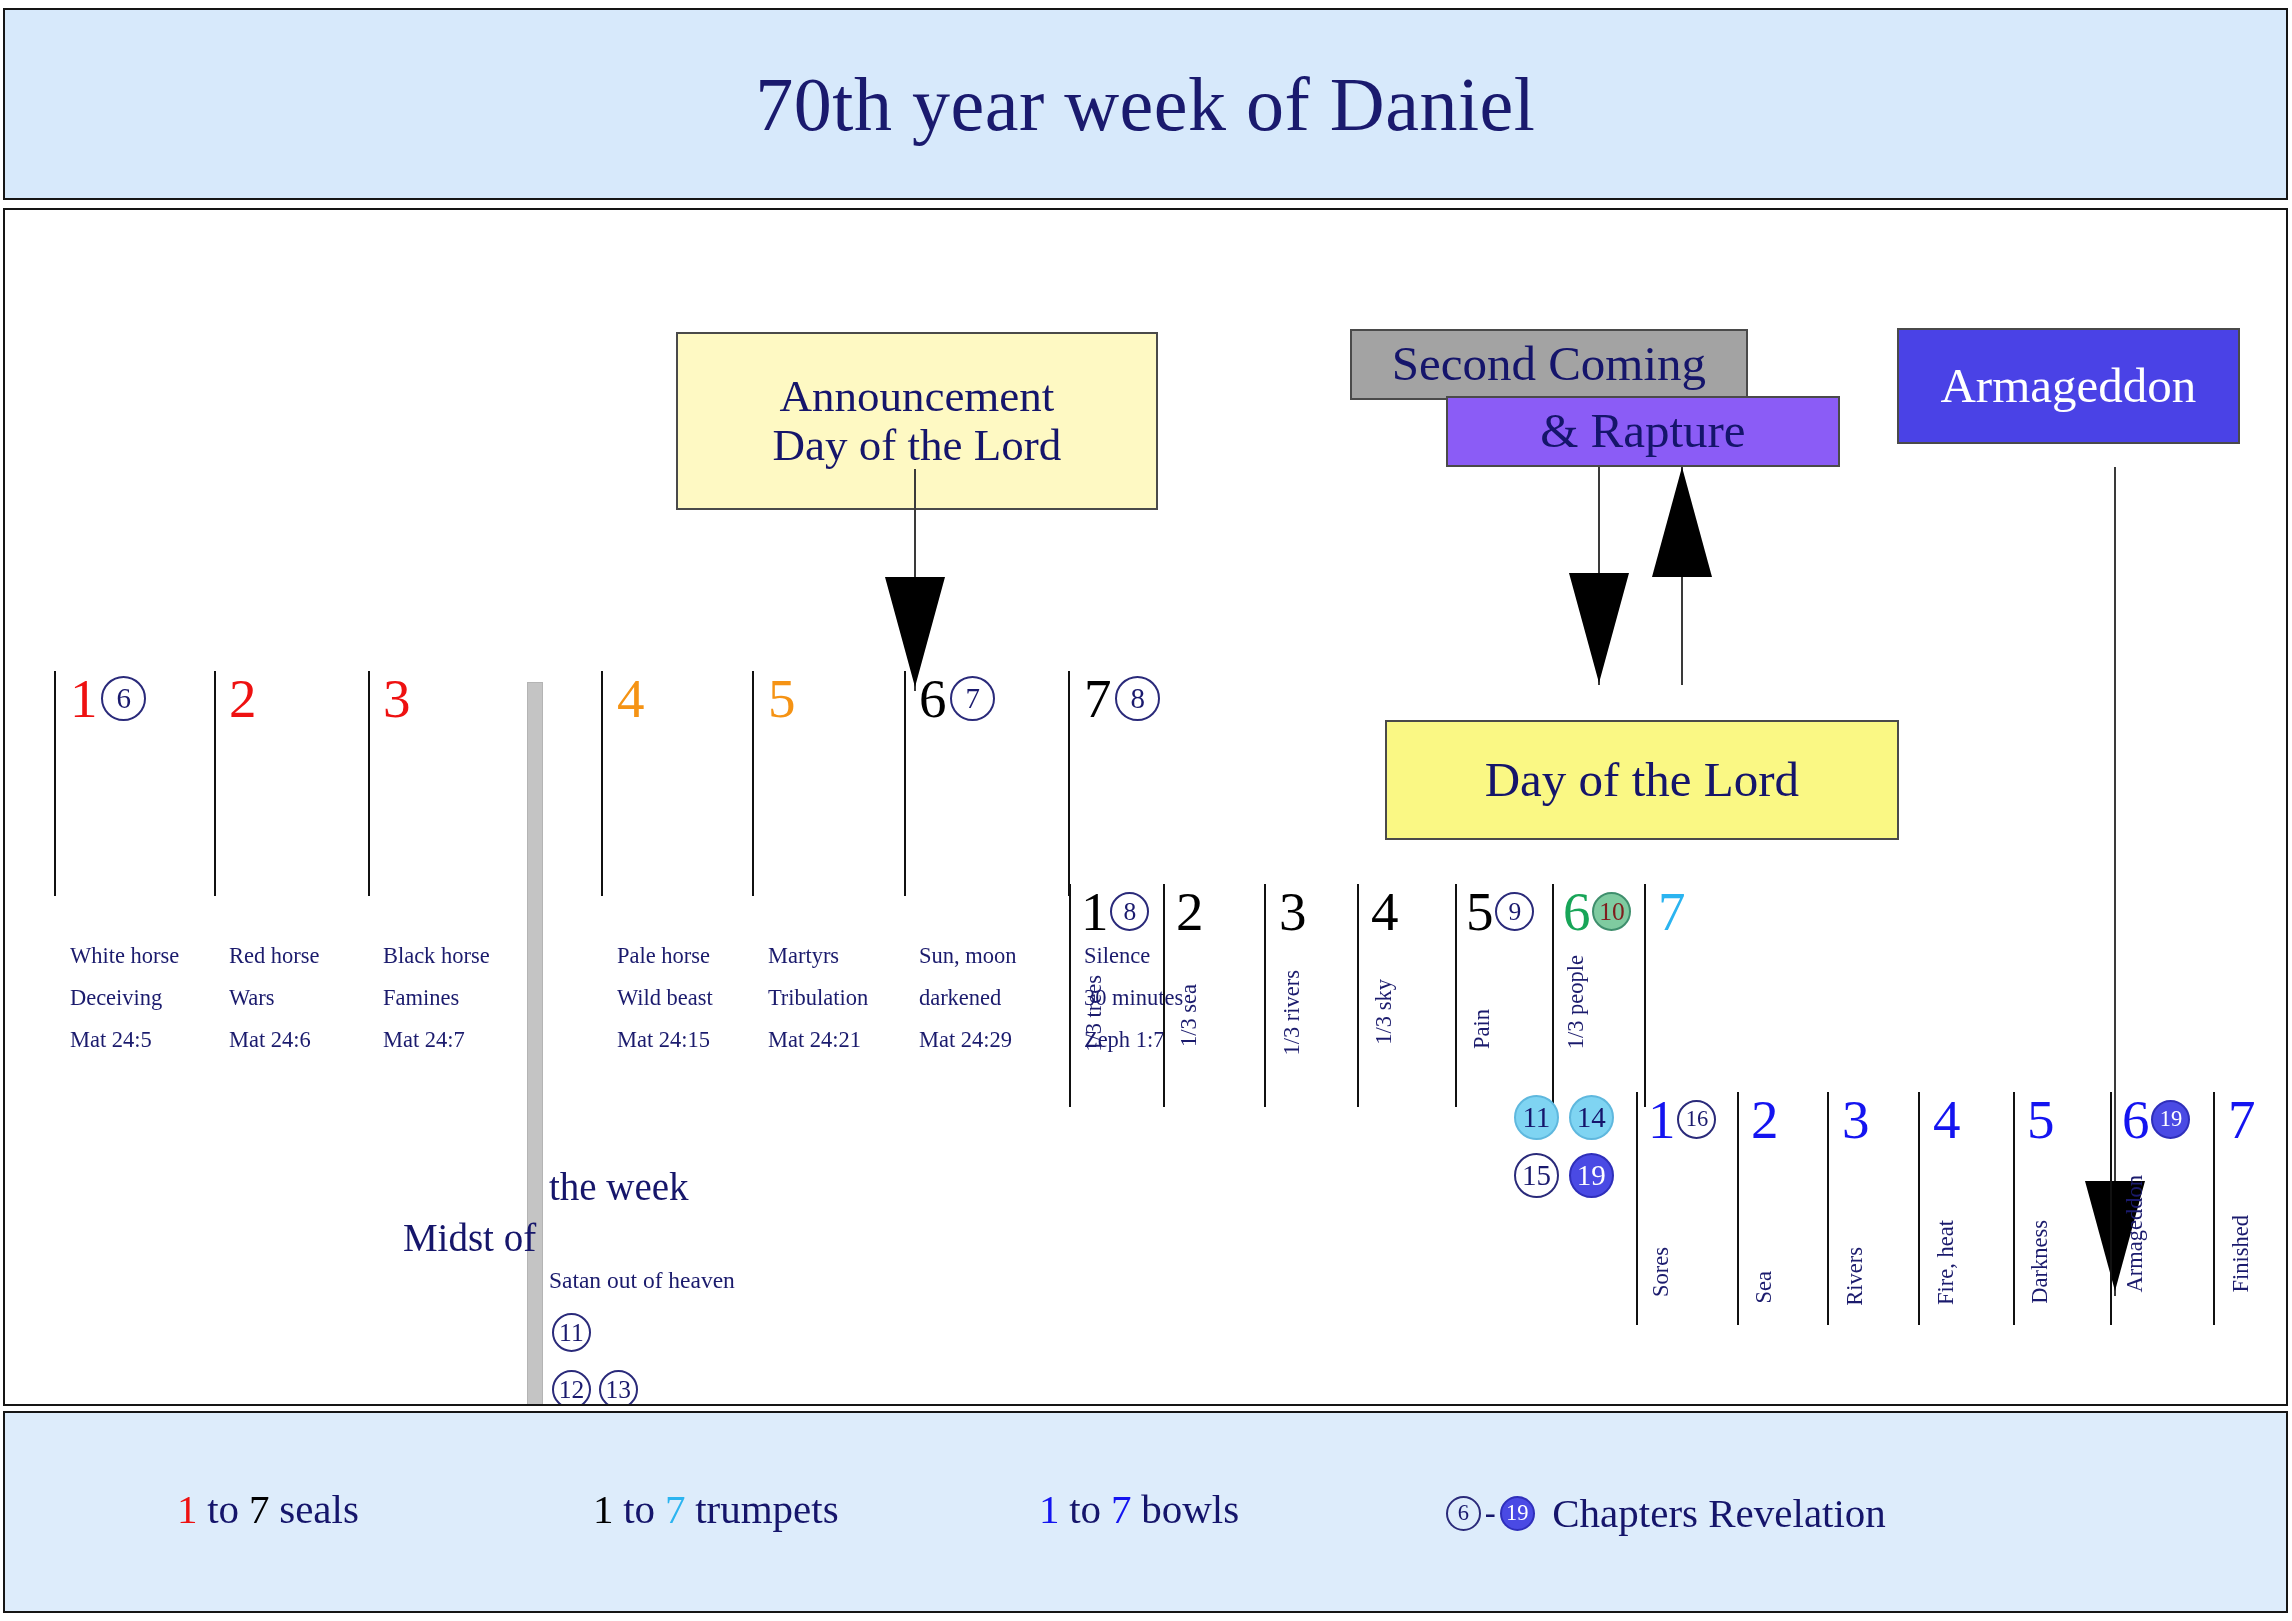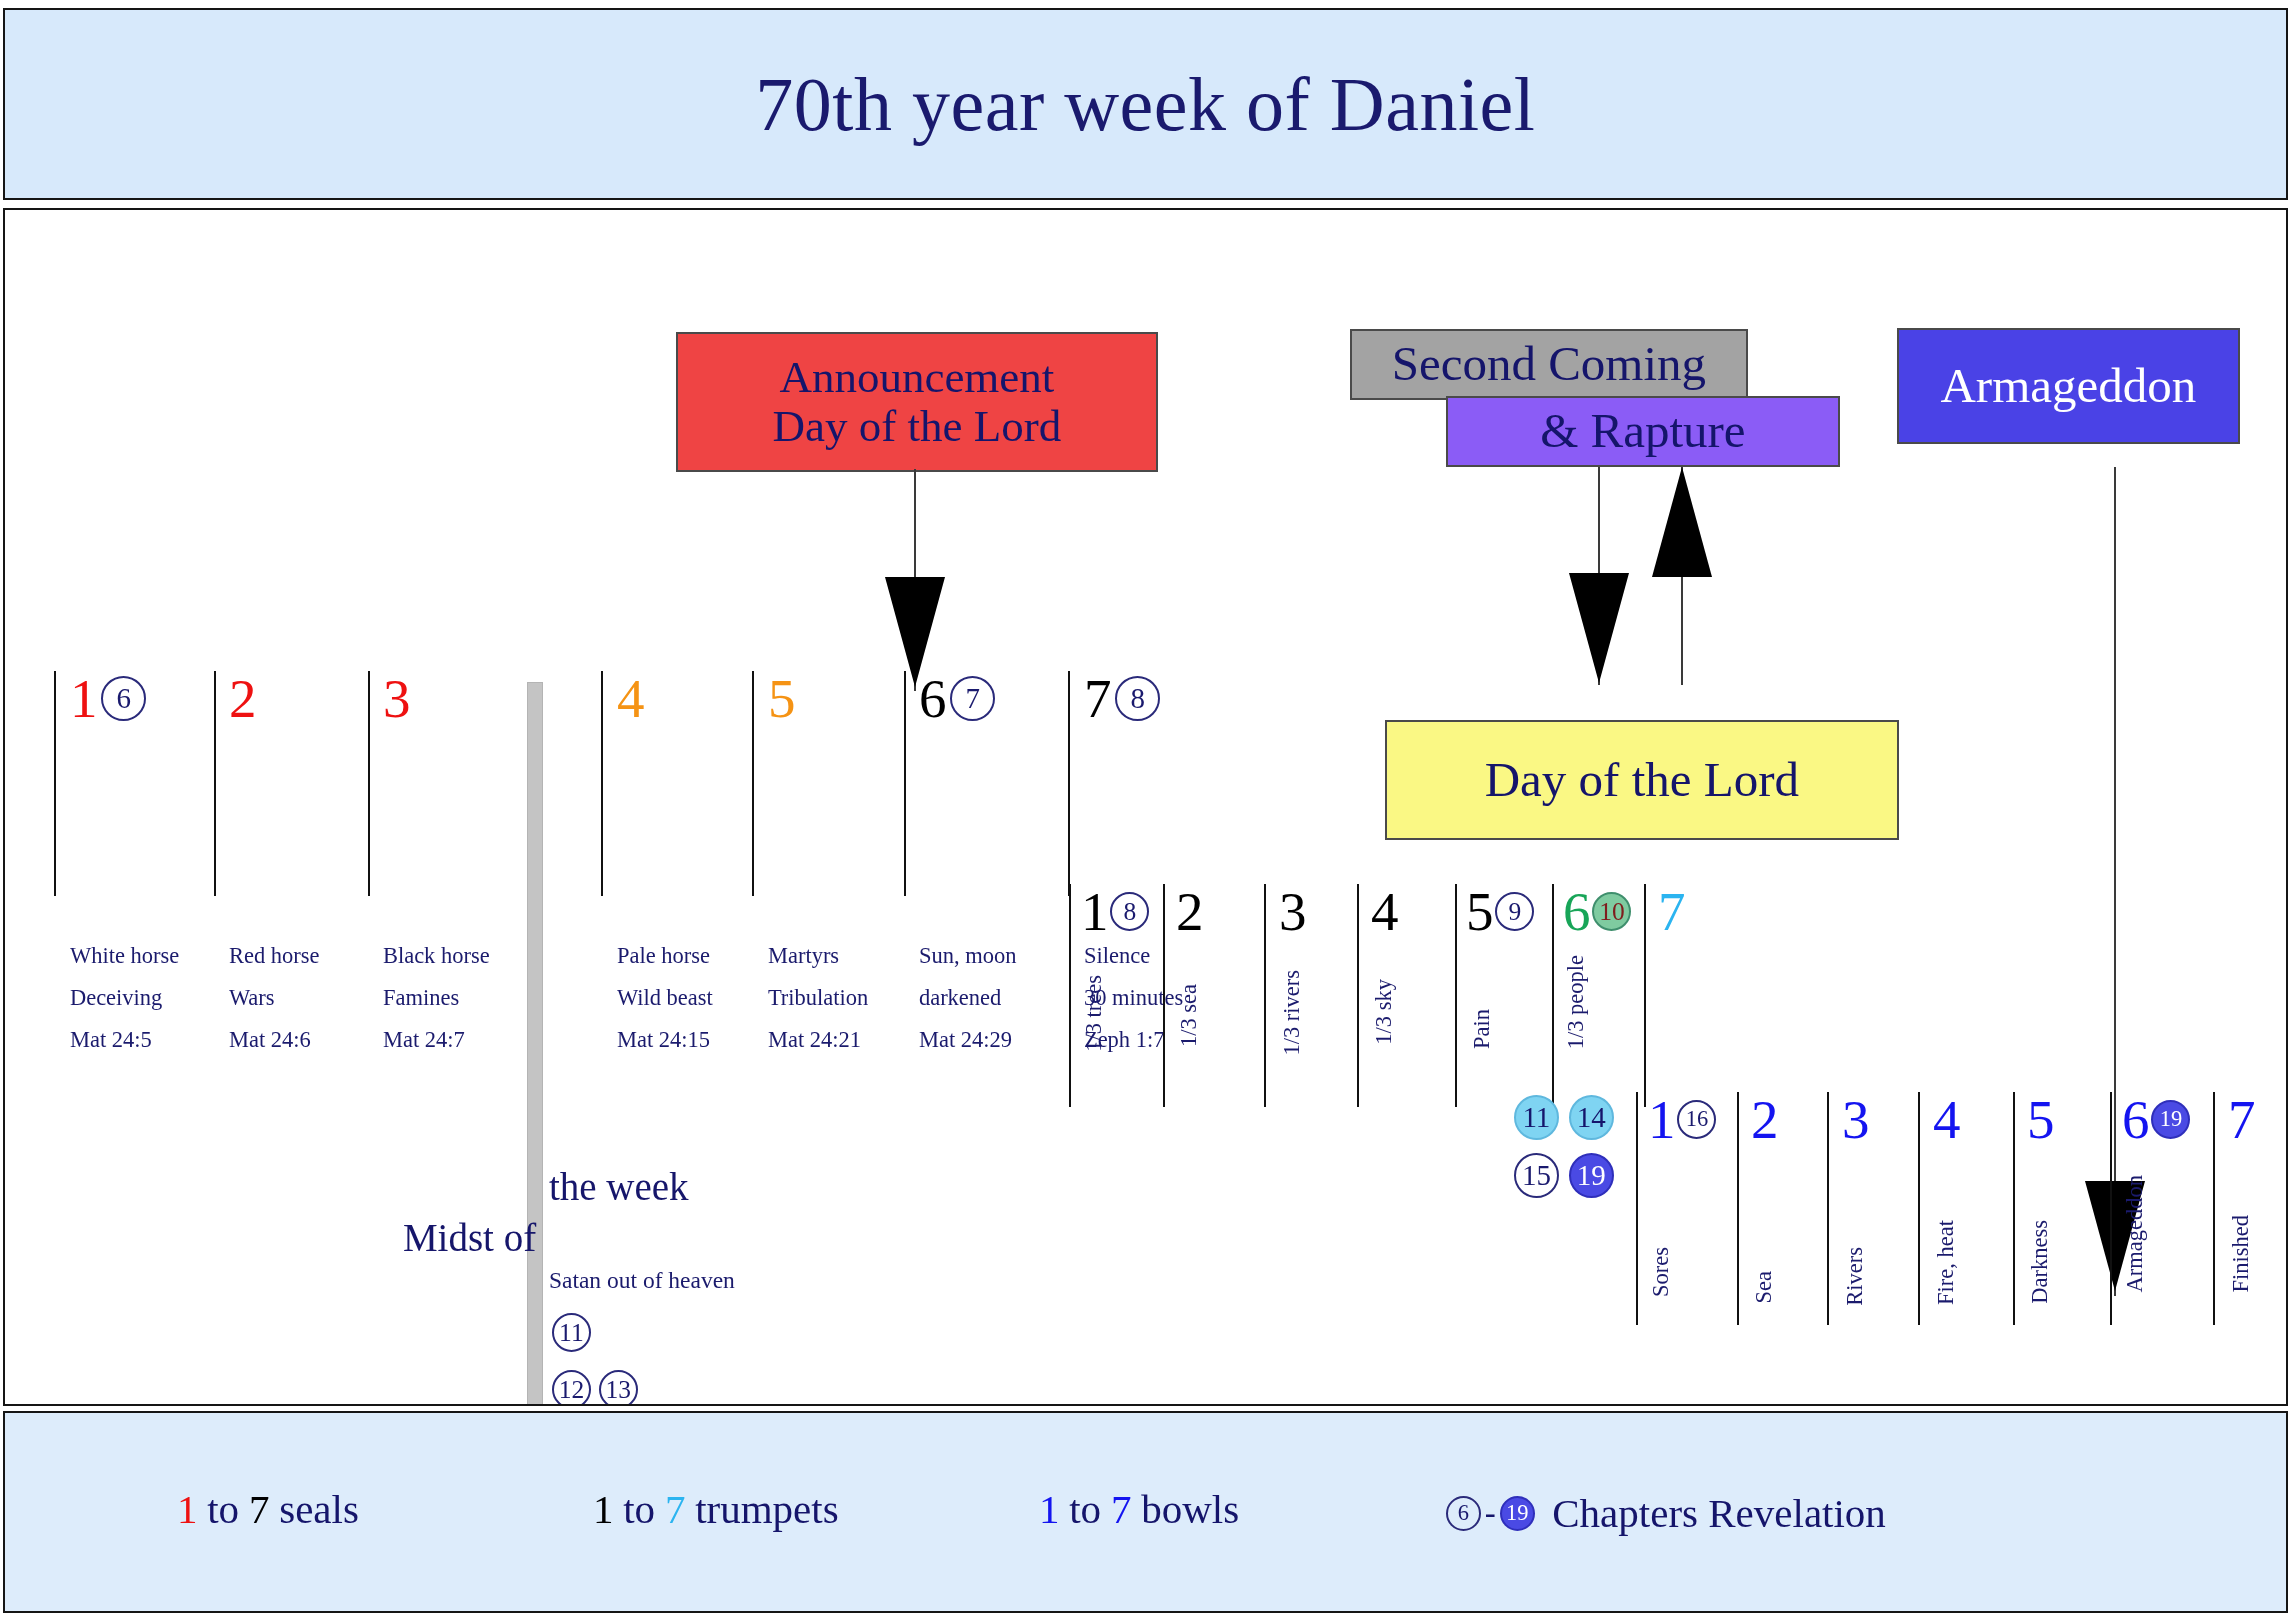--- a/index.html
+++ b/index.html
@@ -75,21 +75,21 @@
 </style>
 </head>
 <body>
 
 <div id="header-band">
   <div id="page-title">70th year week of Daniel</div>
 </div>
 
 <div id="canvas">
 
-  <div class="box" style="left:671px;top:122px;width:482px;height:140px;background:#ef4444;font-size:45px;">
+  <div class="box" style="left:671px;top:122px;width:482px;height:178px;background:#fef9c3;font-size:45px;">
     <div>
       <div>Announcement</div>
       <div>Day of the Lord</div>
     </div>
   </div>
 
   <div class="box" style="left:1345px;top:119px;width:398px;height:71px;background:#a3a3a3;font-size:49px;">
     <span>Second Coming</span>
   </div>
 

